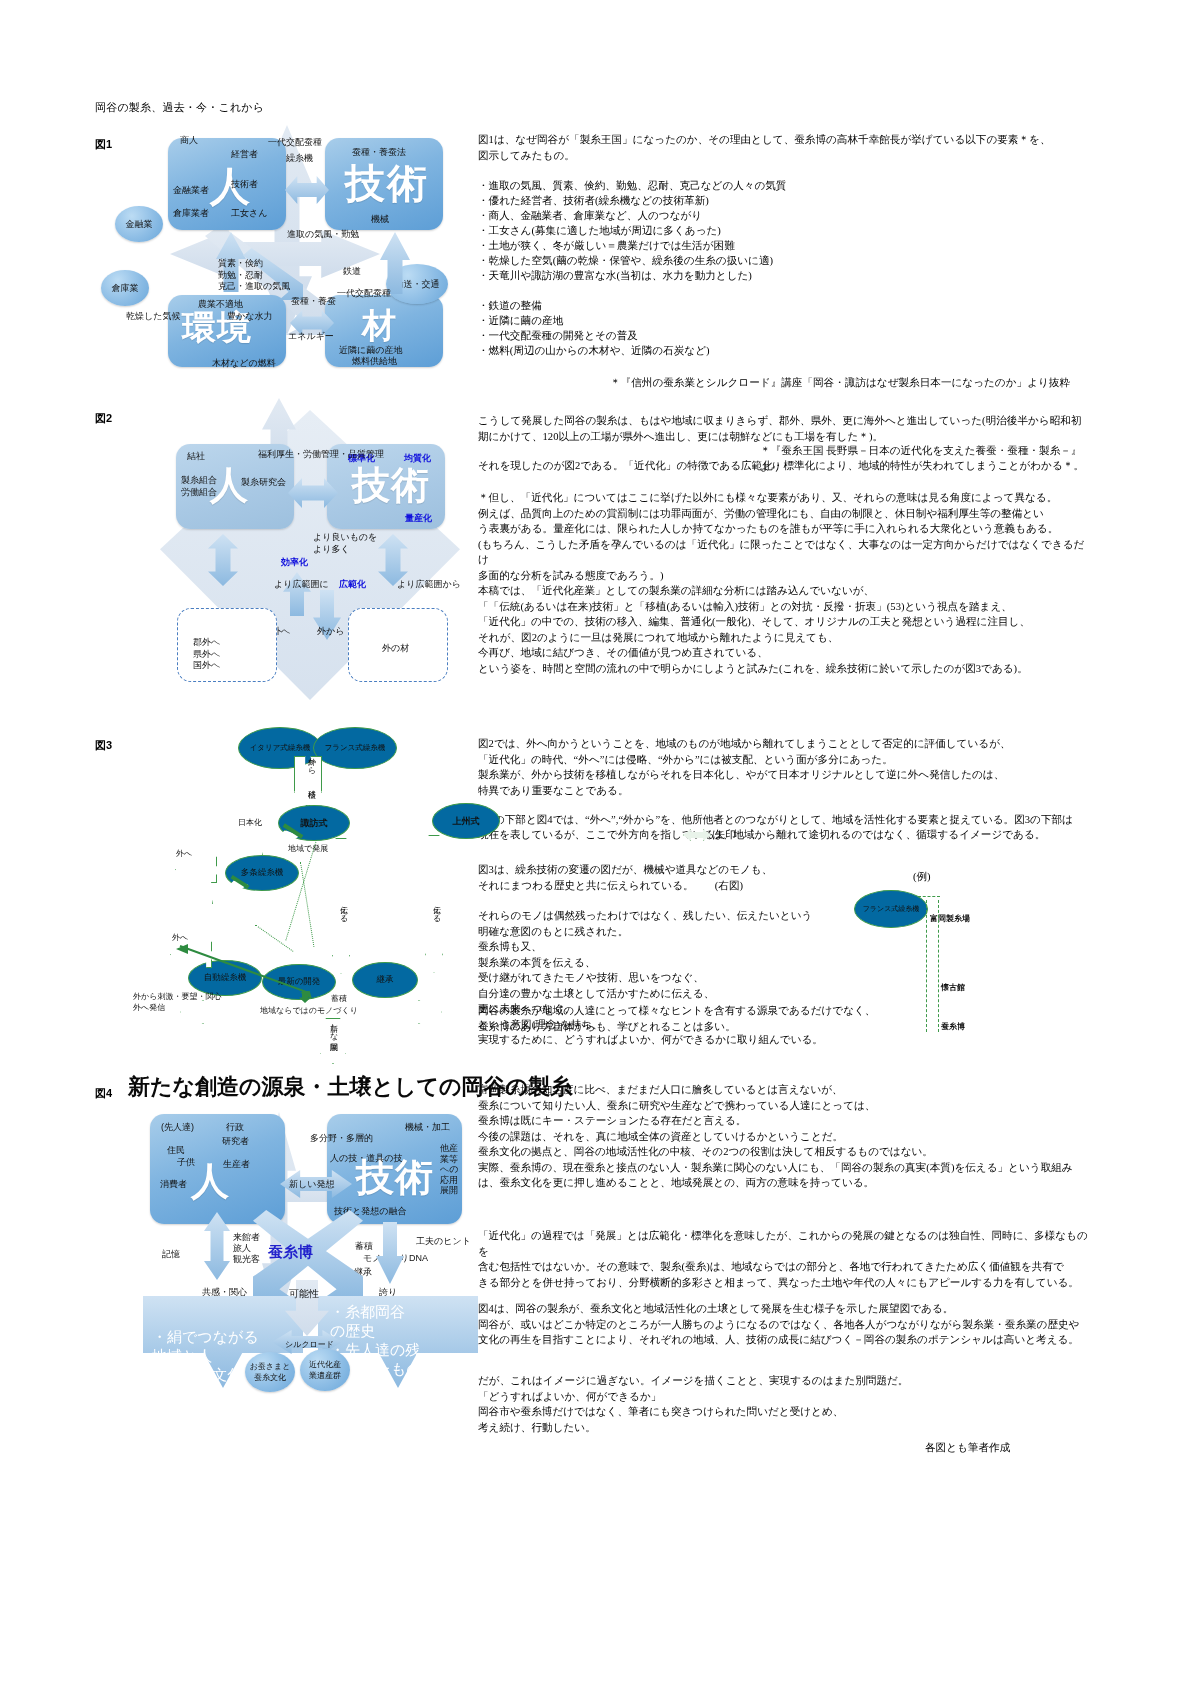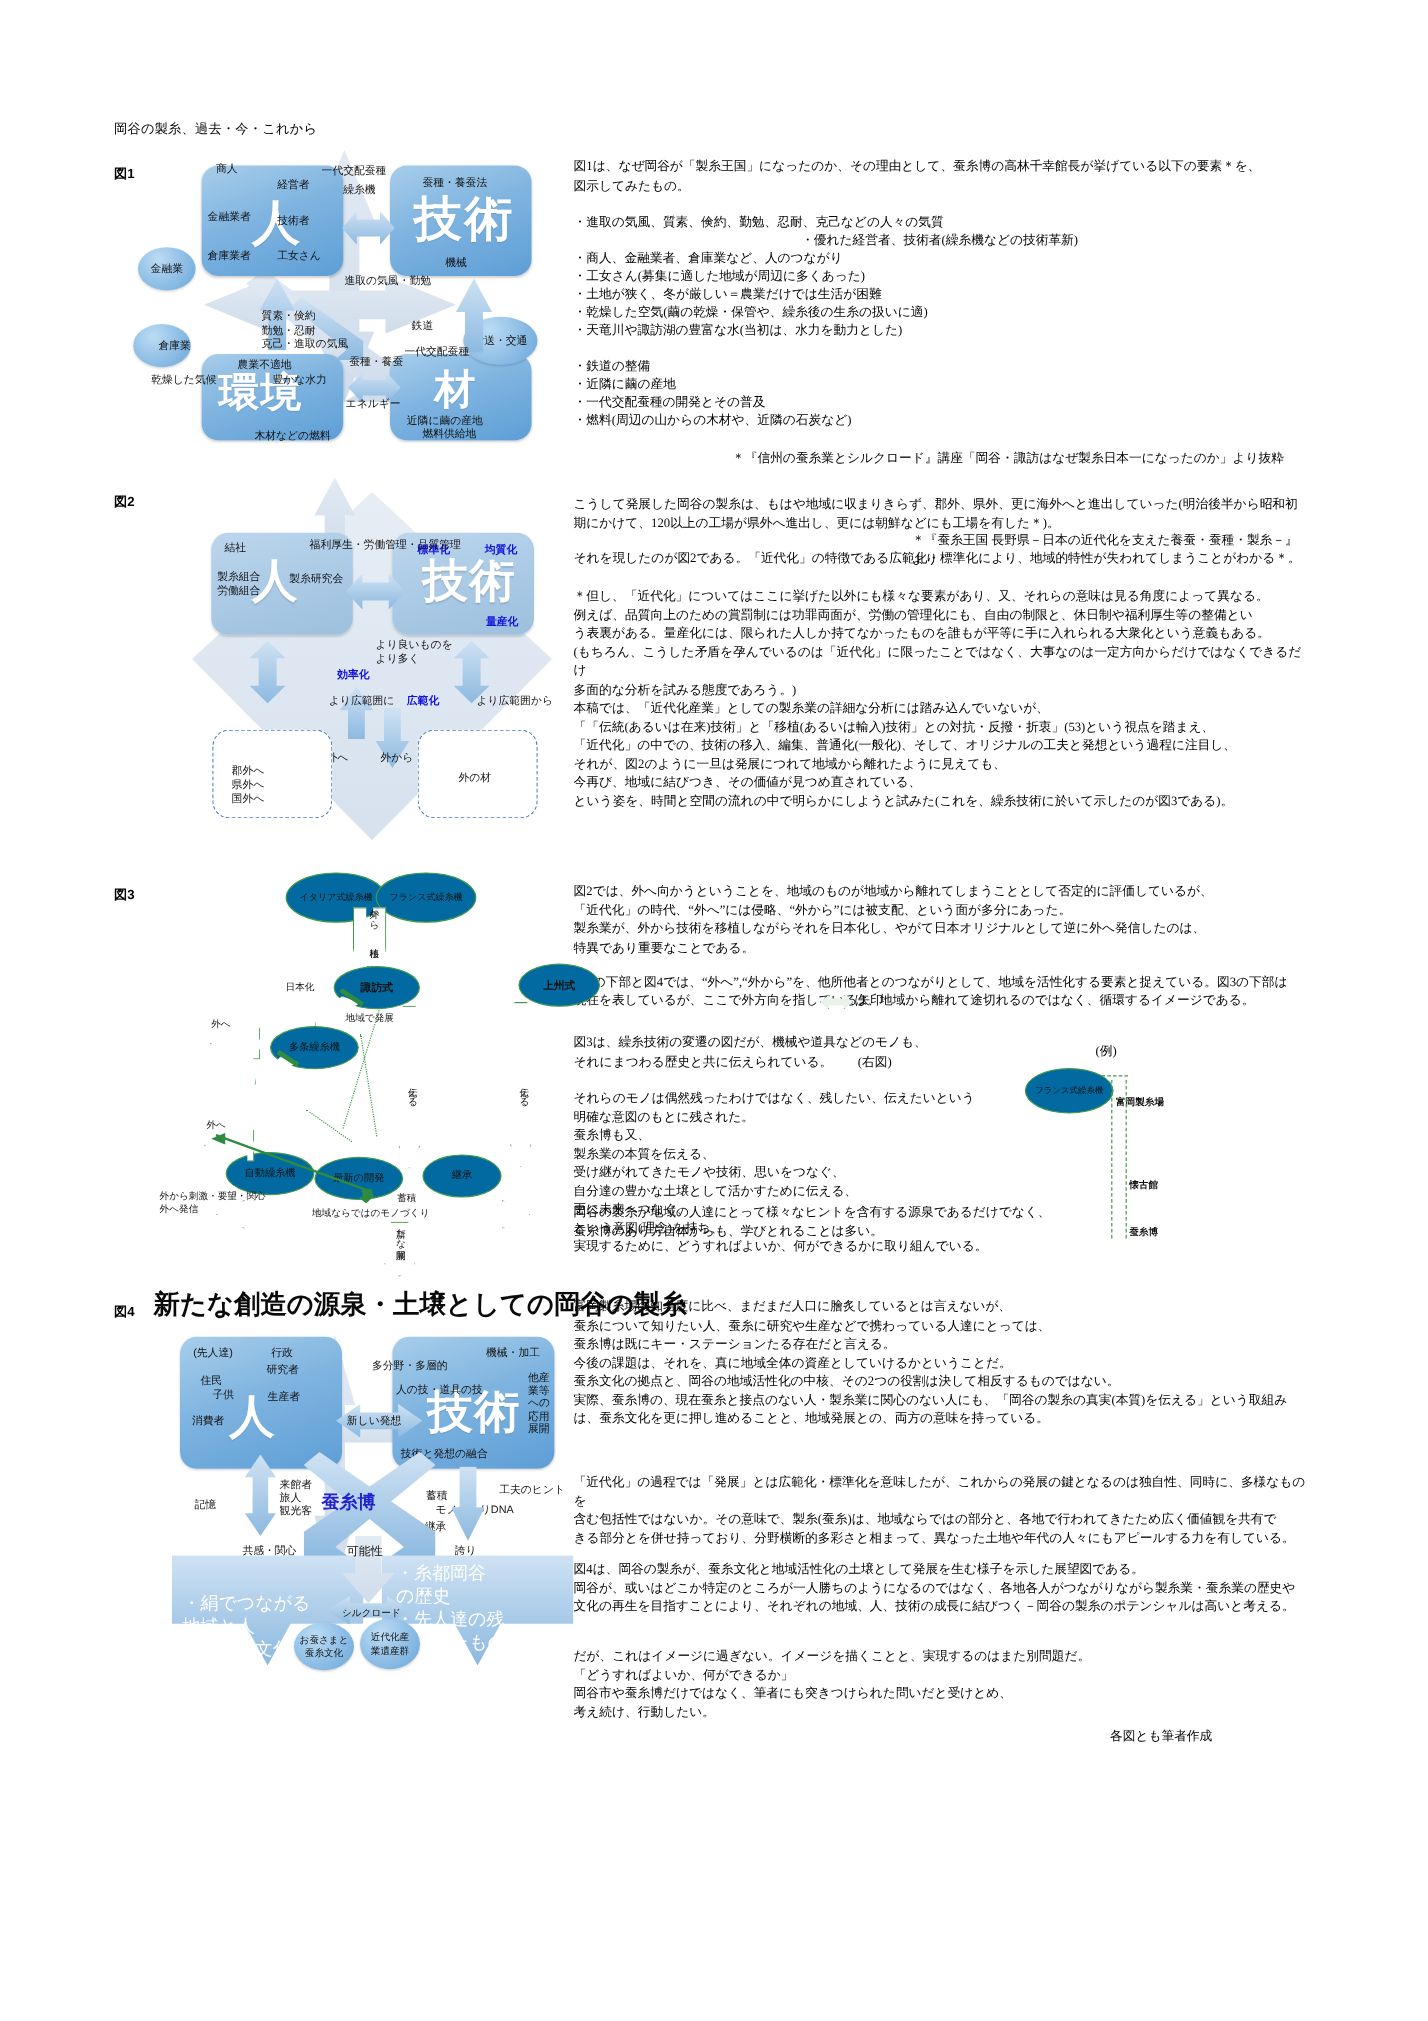--- a/index.html
+++ b/index.html
@@ -77,21 +77,21 @@
   <div>
 
     <div class="arrow a-grey ar-ud" style="left:262px;top:125px;width:50px;height:210px;"></div>
     <div class="arrow a-grey ar-lr" style="left:170px;top:230px;width:210px;height:48px;"></div>
     <div class="arrow a-grey" style="left:205px;top:225px;width:130px;height:110px;clip-path:polygon(0 10%,12% 0,100% 78%,100% 60%,100% 100%,62% 100%,78% 90%);"></div>
 
     <div class="blue-box" style="left:168px;top:138px;width:118px;height:92px;"></div>
     <div class="bigchar" style="left:210px;top:166px;font-size:40px;">人</div>
     <div class="lab" style="left:180px;top:134px;">商人</div>
     <div class="lab" style="left:231px;top:148px;">経営者</div>
-    <div class="lab" style="left:173px;top:174px;text-align:center;">金融業者</div>
+    <div class="lab" style="left:173px;top:184px;text-align:center;">金融業者</div>
     <div class="lab" style="left:231px;top:178px;">技術者</div>
     <div class="lab" style="left:173px;top:207px;">倉庫業者</div>
     <div class="lab" style="left:231px;top:207px;">工女さん</div>
 
     <div class="blue-box" style="left:325px;top:138px;width:118px;height:92px;"></div>
     <div class="bigchar" style="left:345px;top:163px;font-size:40px;letter-spacing:2px;">技術</div>
     <div class="lab" style="left:352px;top:146px;">蚕種・養蚕法</div>
     <div class="lab" style="left:371px;top:213px;">機械</div>
 
     <div class="blue-box" style="left:168px;top:295px;width:118px;height:72px;"></div>
@@ -102,21 +102,21 @@
     <div class="lab" style="left:212px;top:357px;">木材などの燃料</div>
 
     <div class="blue-box" style="left:325px;top:295px;width:118px;height:72px;"></div>
     <div class="bigchar" style="left:362px;top:308px;font-size:34px;">材</div>
     <div class="lab" style="left:339px;top:344px;">近隣に繭の産地</div>
     <div class="lab" style="left:352px;top:355px;">燃料供給地</div>
 
     <div class="blue-circle" style="left:115px;top:206px;width:48px;height:36px;">
       <span class="lab" style="position:static;">金融業</span>
     </div>
-    <div class="blue-circle" style="left:111px;top:270px;width:48px;height:36px;justify-content:flex-end;">
+    <div class="blue-circle" style="left:101px;top:270px;width:48px;height:36px;">
       <span class="lab" style="position:static;">倉庫業</span>
     </div>
     <div class="blue-circle" style="left:386px;top:264px;width:62px;height:40px;">
       <span class="lab" style="position:static;">輸送・交通</span>
     </div>
 
     <div class="arrow a-blue ar-lr" style="left:285px;top:176px;width:44px;height:28px;"></div>
     <div class="arrow a-blue ar-up" style="left:216px;top:232px;width:30px;height:60px;"></div>
     <div class="arrow a-blue ar-up" style="left:380px;top:232px;width:30px;height:62px;"></div>
     <div class="arrow a-blue ar-lr" style="left:290px;top:310px;width:44px;height:26px;"></div>
@@ -130,21 +130,21 @@
 勤勉・忍耐
 克己・進取の気風</div>
     <div class="lab" style="left:337px;top:287px;">一代交配蚕種</div>
     <div class="lab" style="left:291px;top:295px;">蚕種・養蚕</div>
     <div class="lab" style="left:288px;top:330px;">エネルギー</div>
   </div>
 
   <div class="txt" style="left:478px;top:132px;width:610px;">図1は、なぜ岡谷が「製糸王国」になったのか、その理由として、蚕糸博の高林千幸館長が挙げている以下の要素＊を、
 図示してみたもの。</div>
   <div class="txt" style="left:478px;top:178px;width:610px;line-height:15.2px;">・進取の気風、質素、倹約、勤勉、忍耐、克己などの人々の気質</div>
-  <div class="txt" style="left:478px;top:193px;width:610px;text-align:center;">・優れた経営者、技術者(繰糸機などの技術革新)</div>
+  <div class="txt" style="left:478px;top:193px;width:610px;">・優れた経営者、技術者(繰糸機などの技術革新)</div>
   <div class="txt" style="left:478px;top:208px;width:610px;">・商人、金融業者、倉庫業など、人のつながり</div>
   <div class="txt" style="left:478px;top:223px;width:610px;">・工女さん(募集に適した地域が周辺に多くあった)</div>
   <div class="txt" style="left:478px;top:238px;width:610px;">・土地が狭く、冬が厳しい＝農業だけでは生活が困難</div>
   <div class="txt" style="left:478px;top:253px;width:610px;">・乾燥した空気(繭の乾燥・保管や、繰糸後の生糸の扱いに適)</div>
   <div class="txt" style="left:478px;top:268px;width:610px;">・天竜川や諏訪湖の豊富な水(当初は、水力を動力とした)</div>
   <div class="txt" style="left:478px;top:298px;width:610px;">・鉄道の整備</div>
   <div class="txt" style="left:478px;top:313px;width:610px;">・近隣に繭の産地</div>
   <div class="txt" style="left:478px;top:328px;width:610px;">・一代交配蚕種の開発とその普及</div>
   <div class="txt" style="left:478px;top:343px;width:610px;">・燃料(周辺の山からの木材や、近隣の石炭など)</div>
   <div class="txt" style="left:610px;top:375px;width:480px;">＊『信州の蚕糸業とシルクロード』講座「岡谷・諏訪はなぜ製糸日本一になったのか」より抜粋</div>

